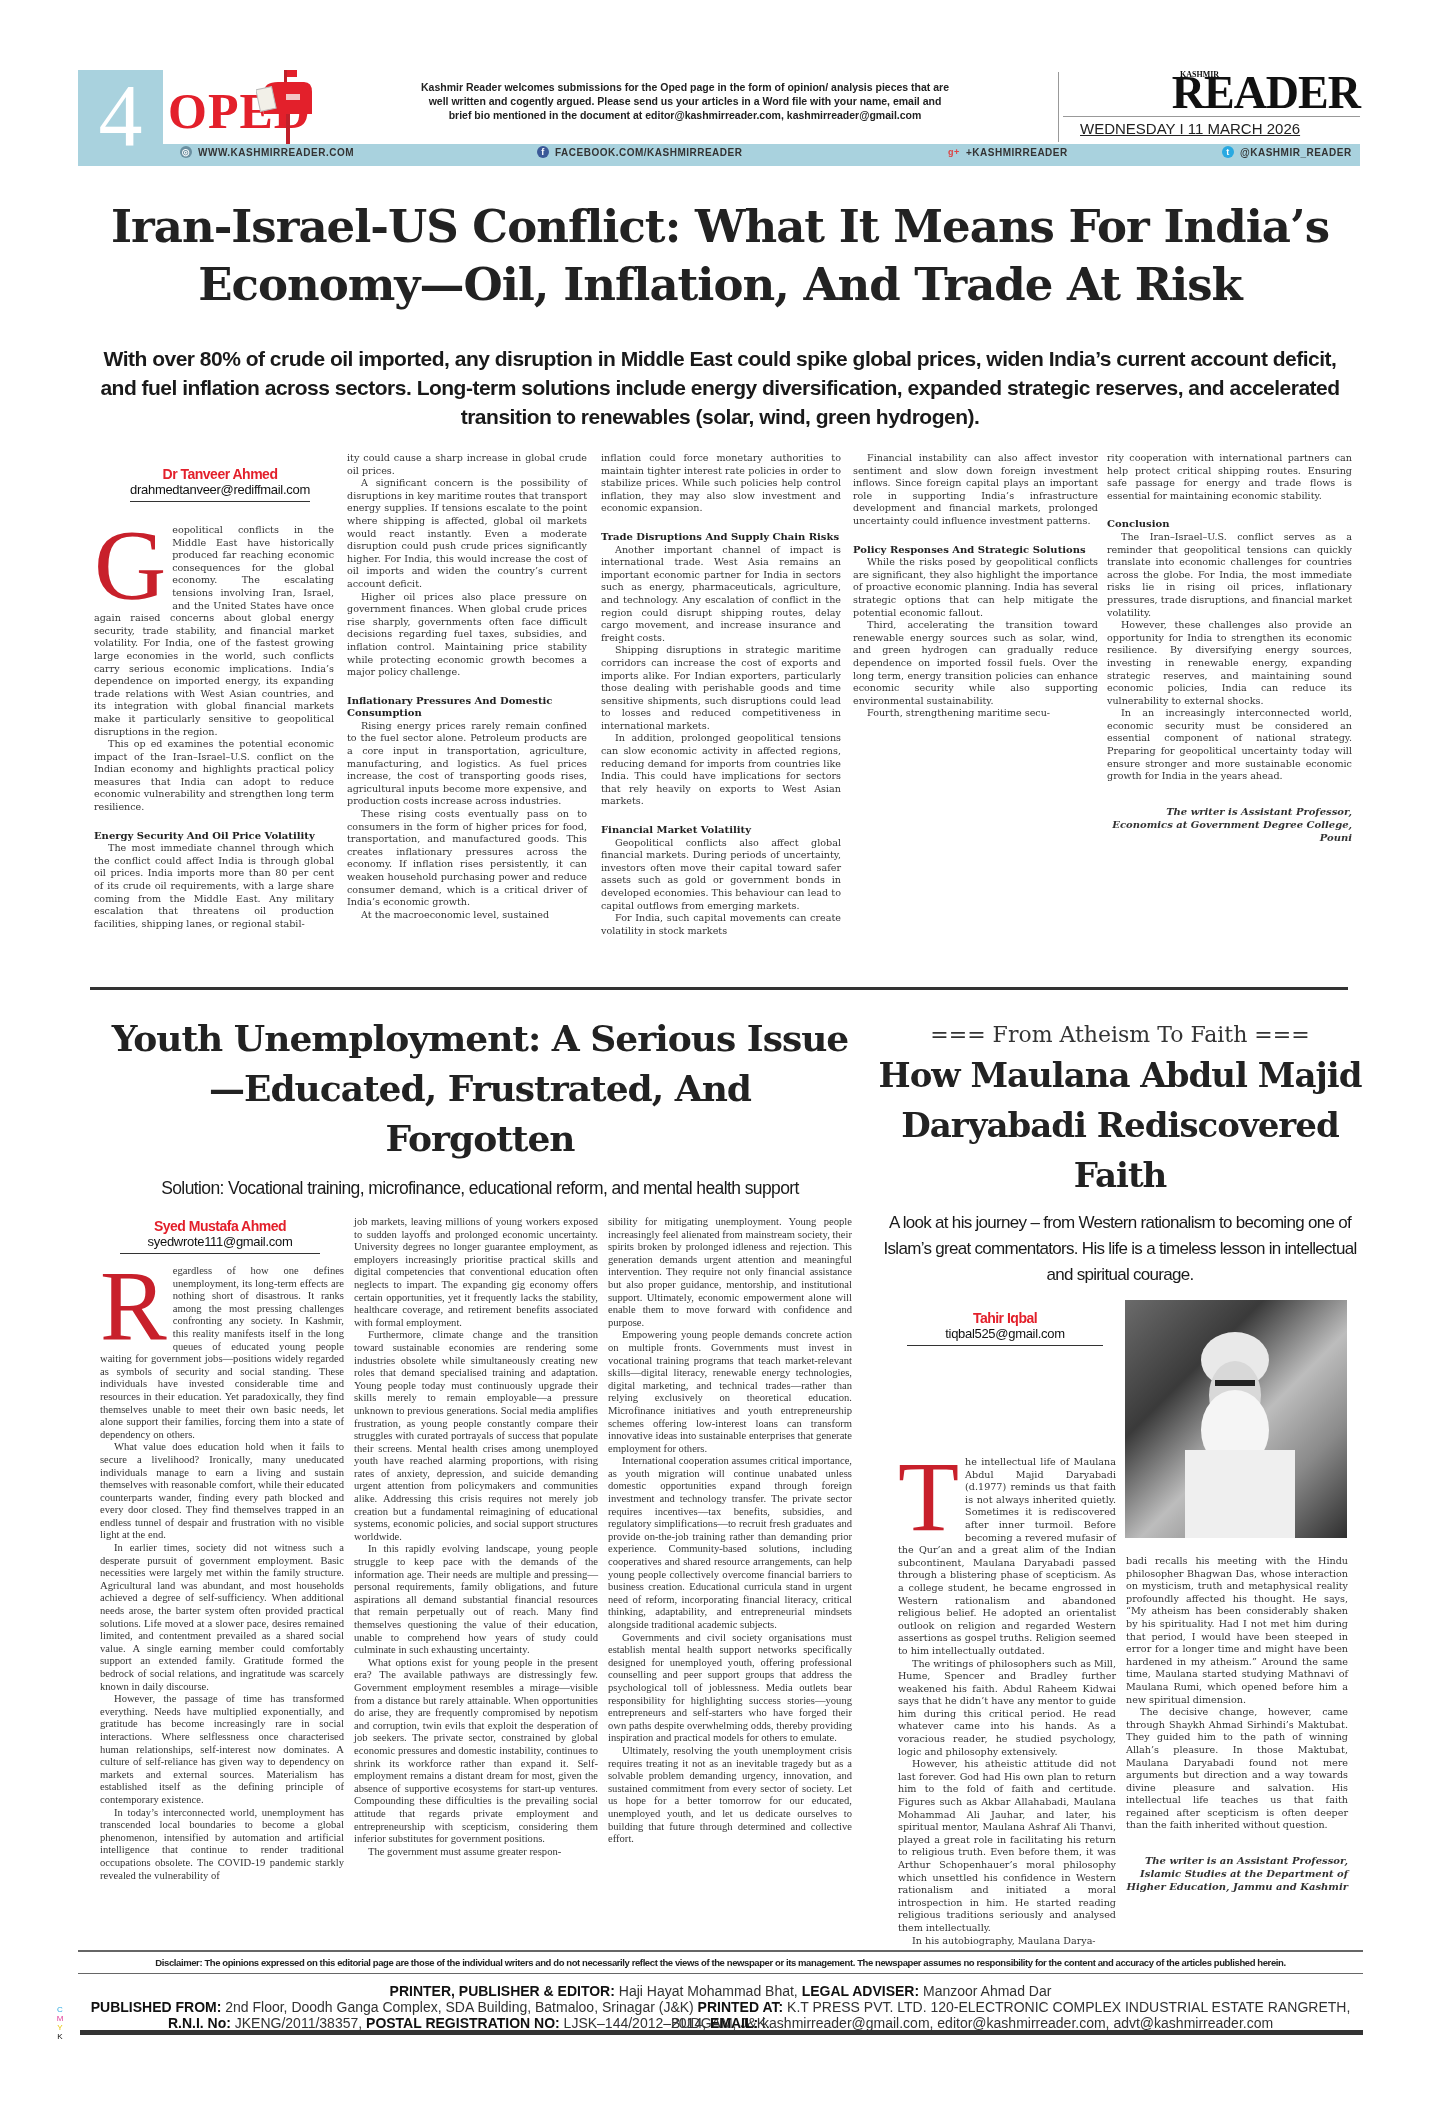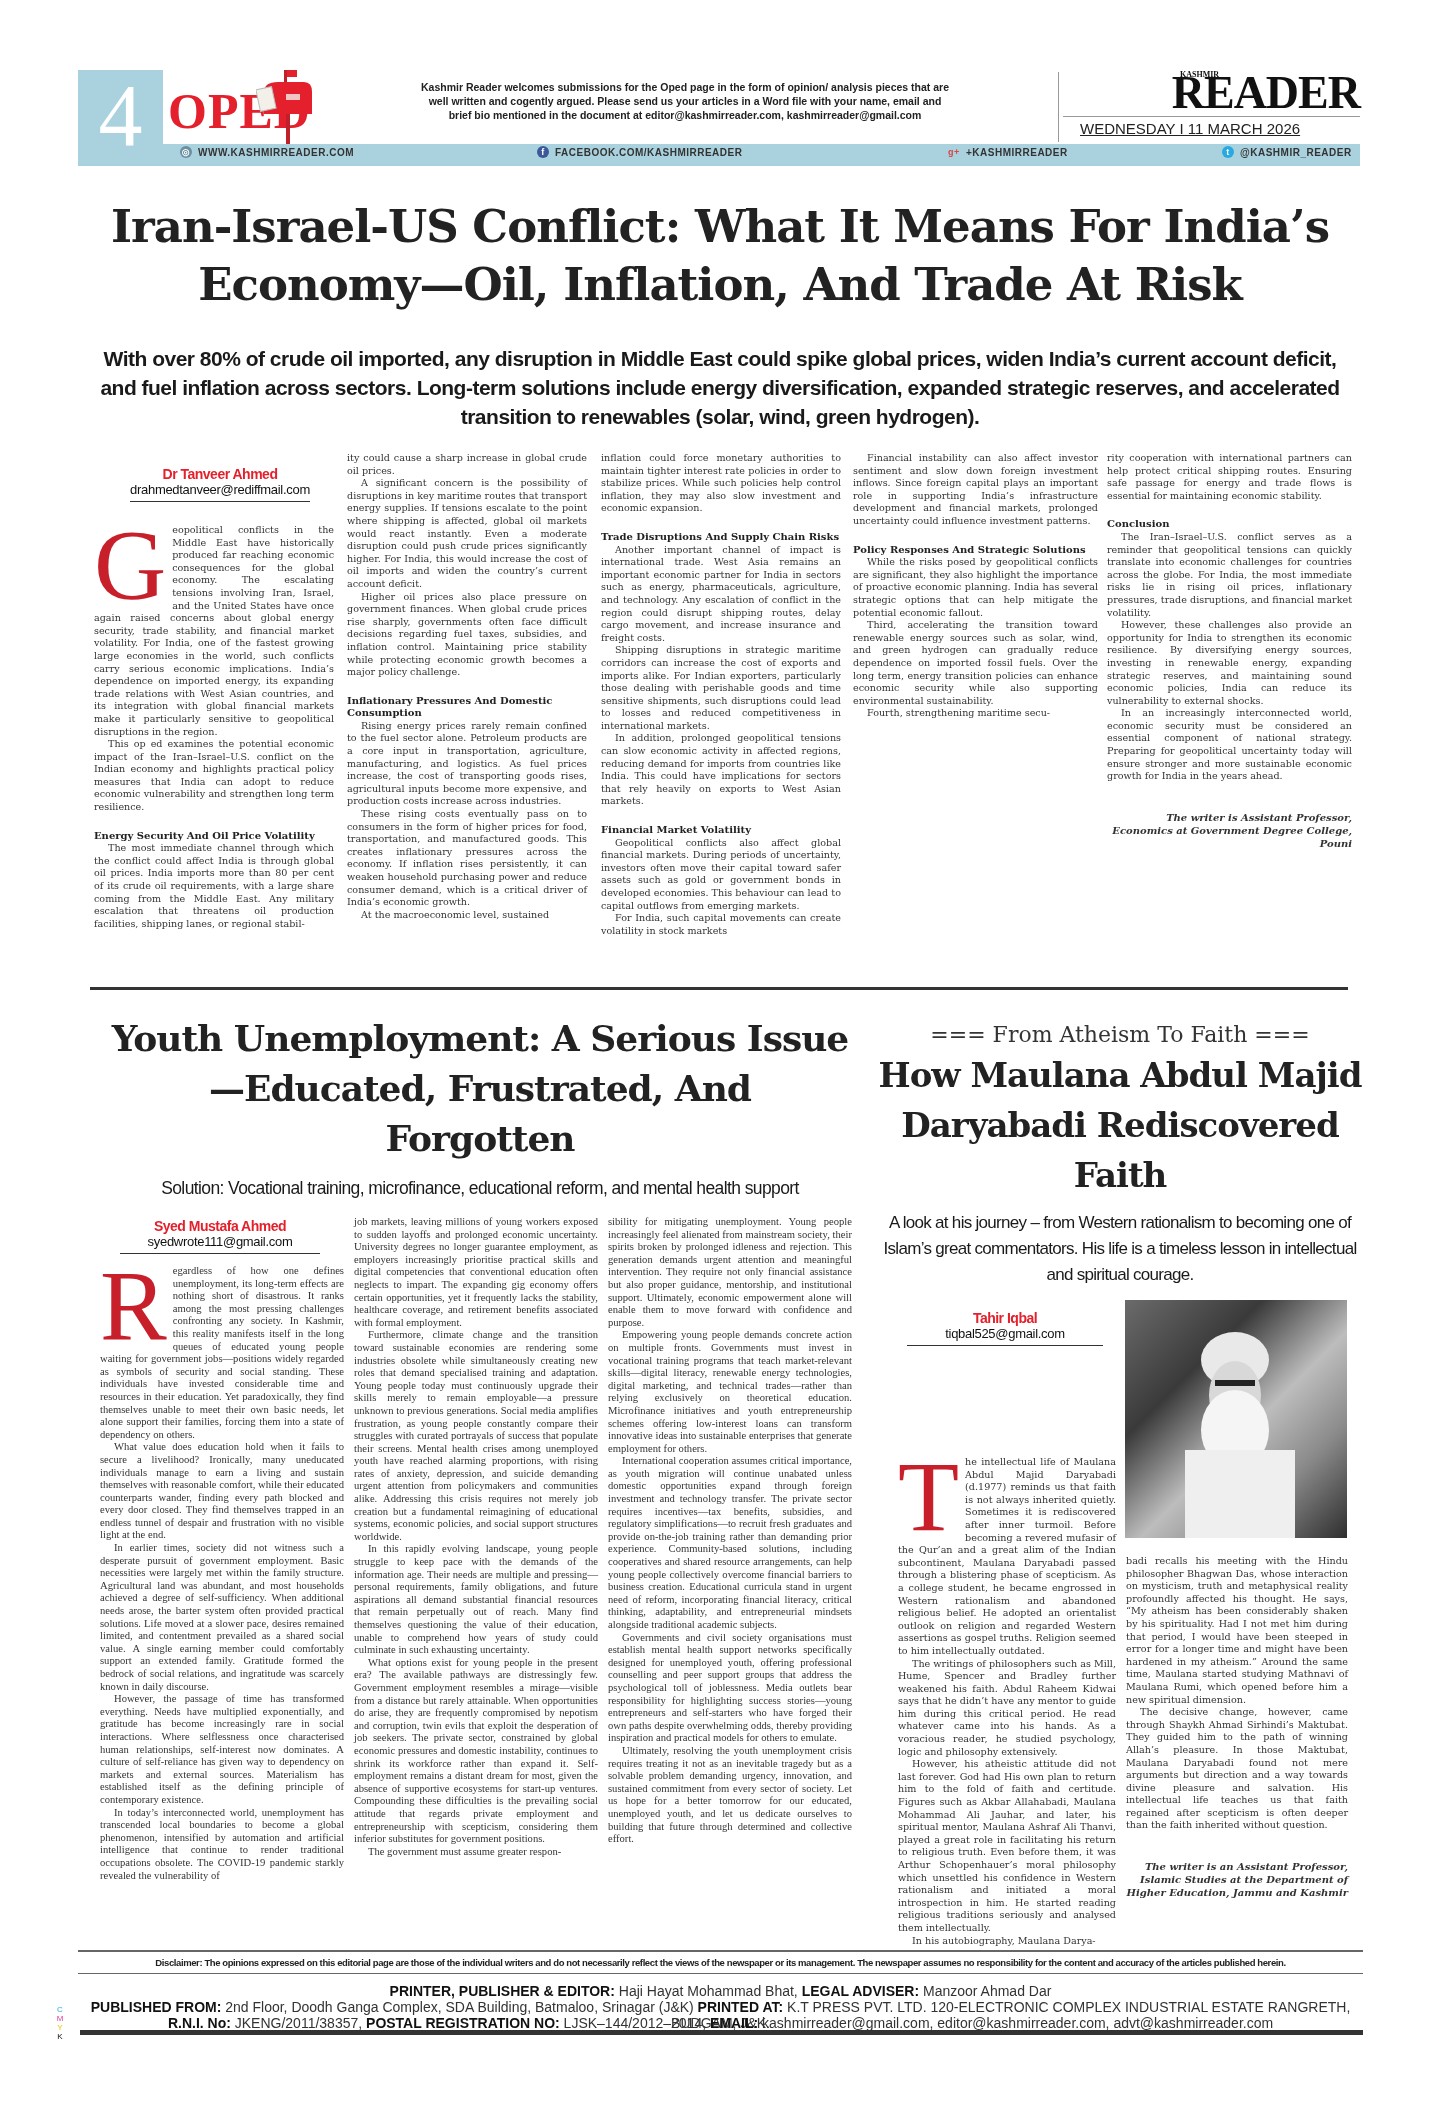--- a/index.html
+++ b/index.html
@@ -23,21 +23,21 @@
   .deck1{left:100px;top:344px;width:1240px;text-align:center;font-family:"Liberation Sans",sans-serif;font-weight:bold;font-size:21px;line-height:29px;color:#1a1a1a;letter-spacing:-0.5px;}
   .byline{text-align:center;font-family:"Liberation Sans",sans-serif;}
   .byline .name{font-weight:bold;color:#e3202b;font-size:14px;letter-spacing:-0.5px;}
   .byline .email{font-size:13px;color:#111;letter-spacing:-0.3px;}
   .byline .rule{margin:4px auto 0;height:1px;background:#333;}
   .col{font-family:"DejaVu Serif",serif;font-size:9.6px;line-height:12.6px;color:#333;text-align:justify;hyphens:auto;}
   .col p{margin:0;text-indent:14px;}
   .col p.noi{text-indent:0;}
   .col h4{margin:16px 0 0;font-size:10px;font-weight:bold;color:#222;line-height:12.6px;text-align:left;}
   .dropcap{float:left;font-family:"Liberation Serif",serif;font-size:100px;line-height:78px;color:#c8202b;margin:2px 6px 0 0;}
-  .sig{font-style:italic;font-weight:bold;text-align:right;margin-top:28px;font-size:10px;line-height:13px;}
+  .sig{font-style:italic;font-weight:bold;text-align:right;margin-top:22px;font-size:10px;line-height:13px;}
   .hr-thick{height:3px;background:#333;}
   
   .h2{left:110px;top:1013px;width:740px;text-align:center;font-family:"DejaVu Serif",serif;font-weight:bold;font-size:36px;line-height:50px;color:#222;letter-spacing:-1px;}
   .deck2{left:100px;top:1178px;width:760px;text-align:center;font-family:"Liberation Sans",sans-serif;font-size:17.5px;color:#1a1a1a;letter-spacing:-0.6px;}
   .col2{font-family:"Liberation Serif",serif;font-size:10.6px;line-height:12.6px;}
   .kicker{left:870px;top:1022px;width:500px;text-align:center;font-family:"DejaVu Serif",serif;font-size:22px;color:#333;}
   .h3{left:870px;top:1050px;width:500px;text-align:center;font-family:"DejaVu Serif",serif;font-weight:bold;font-size:34px;line-height:50px;color:#222;letter-spacing:-1px;}
   .deck3{left:880px;top:1210px;width:480px;text-align:center;font-family:"Liberation Sans",sans-serif;font-size:17px;line-height:26px;color:#1a1a1a;letter-spacing:-0.7px;}
   .photo{left:1125px;top:1300px;width:222px;height:238px;background:linear-gradient(135deg,#6b6b6b 0%,#3a3a3a 30%,#bdbdbd 55%,#8a8a8a 75%,#2e2e2e 100%);}
   

